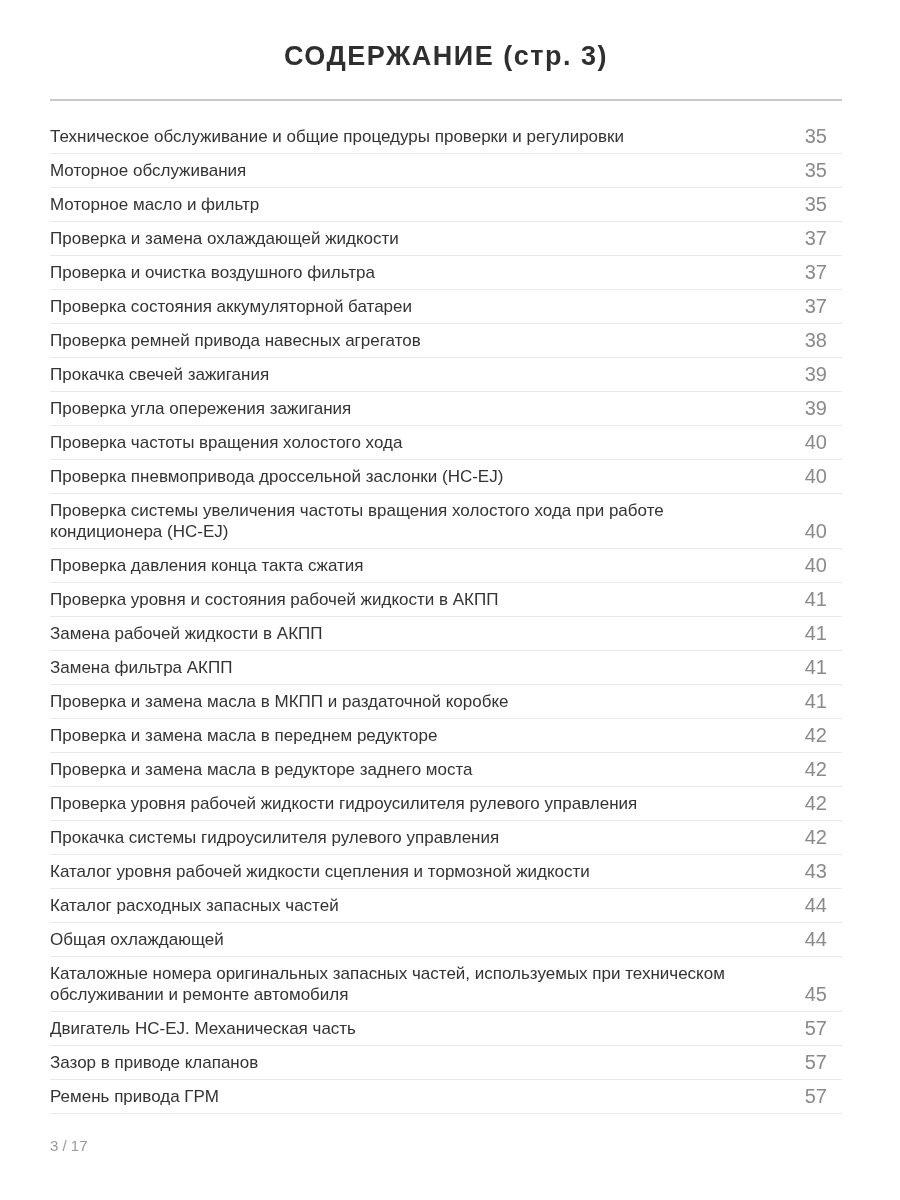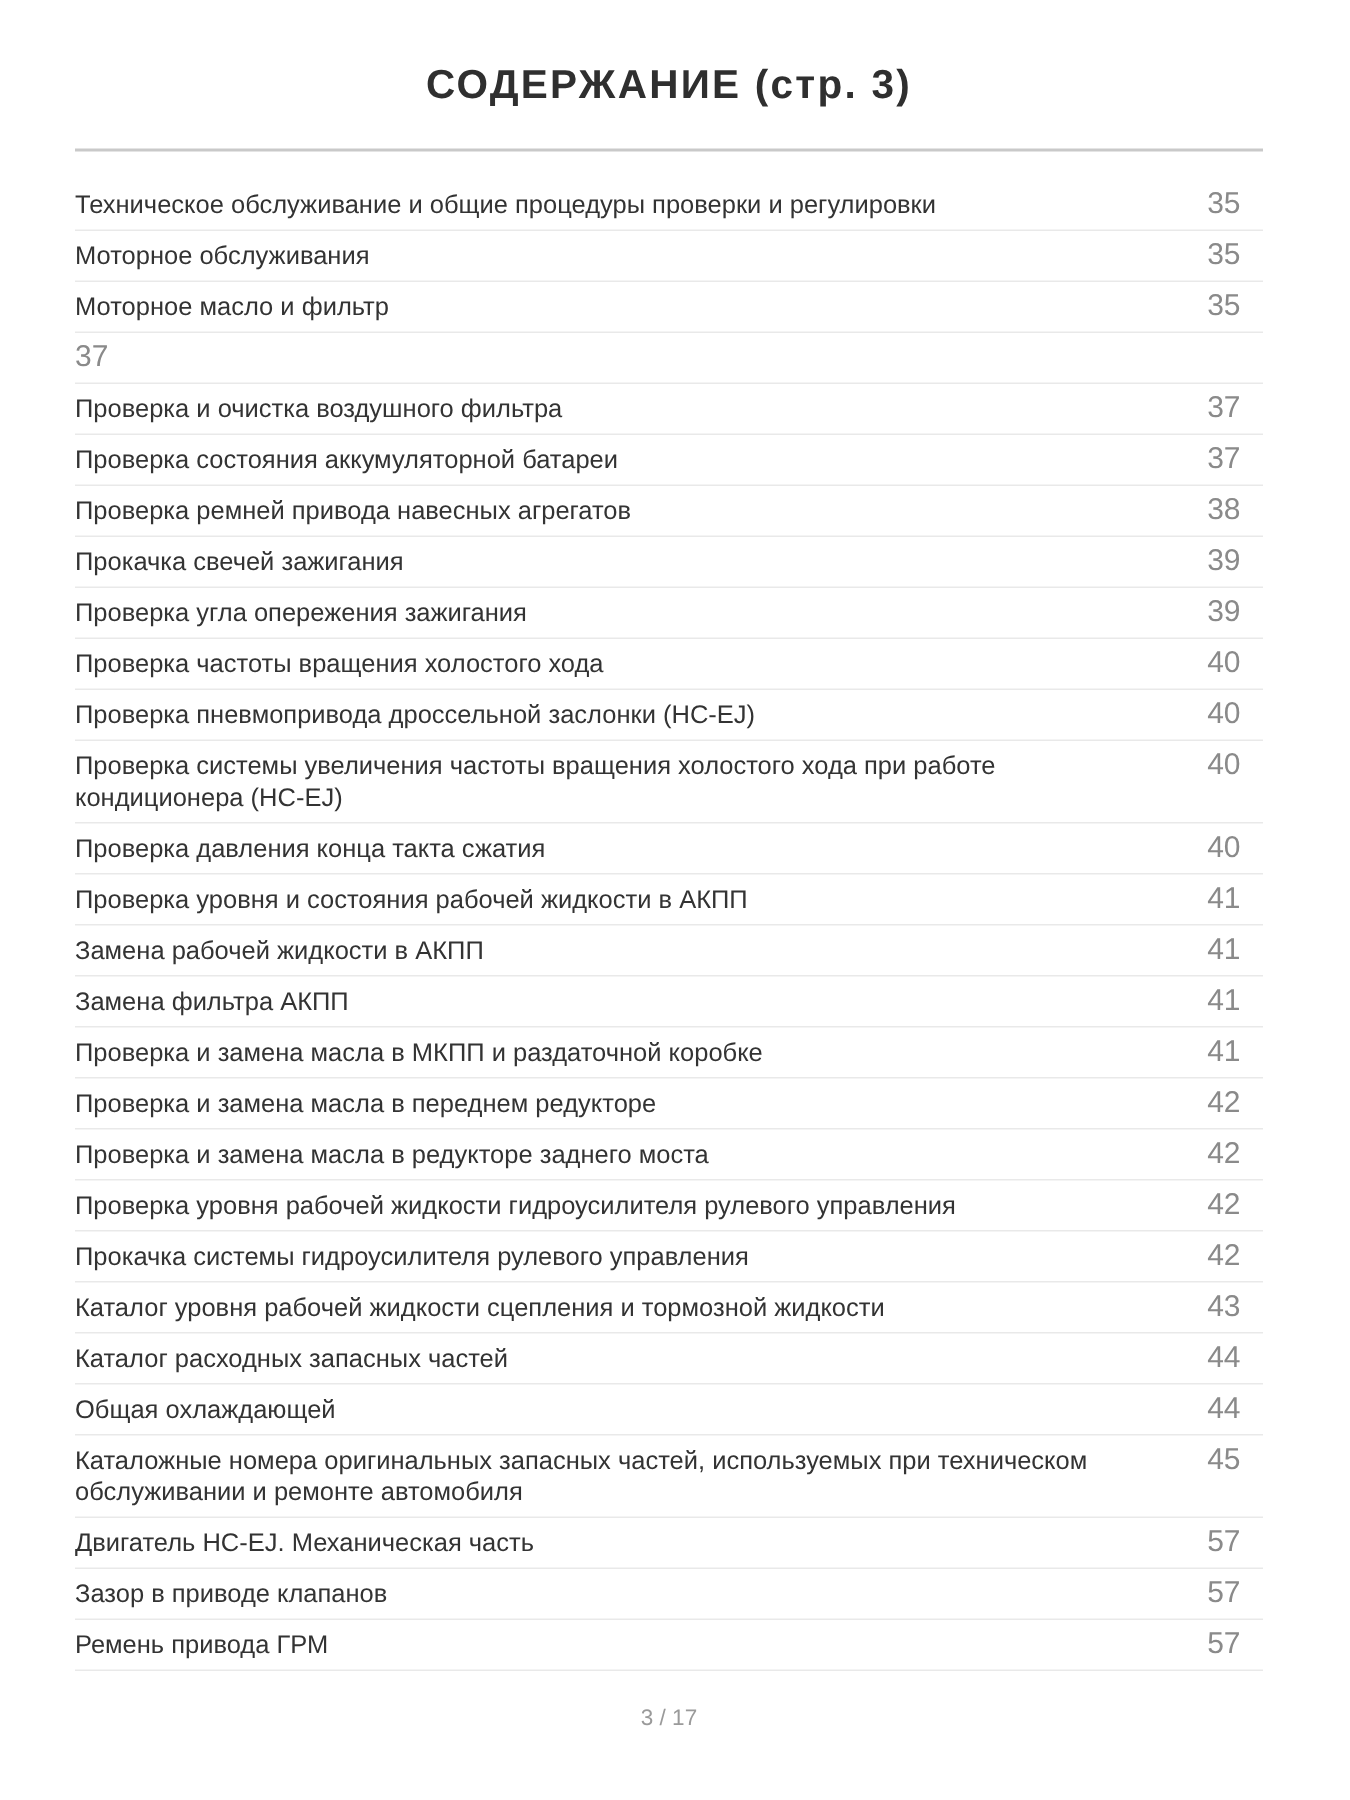--- a/index.html
+++ b/index.html
@@ -32,40 +32,40 @@
     height: 2px;
     background: #c9c9c9;
     margin-top: 27px;
   }
   .toc {
     margin-top: 19px;
   }
   .toc-row {
     display: flex;
     justify-content: space-between;
+    align-items: flex-end;
     padding: 6px 0;
     border-bottom: 1px solid #e9e9e9;
   }
   .toc-label {
     font-size: 17px;
     line-height: 21px;
     color: #333333;
     max-width: 710px;
   }
   .toc-page {
     font-size: 20px;
     line-height: 21px;
     color: #8a8a8a;
     padding-right: 15px;
     flex-shrink: 0;
     text-align: right;
   }
   .footer {
     margin-top: 23px;
-    text-align: center;
     font-size: 15px;
     line-height: 18px;
     color: #9a9a9a;
   }
 </style>
 </head>
 <body>
 
 <div class="content">
 
@@ -80,20 +80,21 @@
       </div>
       <div class="toc-row">
         <span class="toc-label">Моторное обслуживания</span>
         <span class="toc-page">35</span>
       </div>
       <div class="toc-row">
         <span class="toc-label">Моторное масло и фильтр</span>
         <span class="toc-page">35</span>
       </div>
       <div class="toc-row">
+        <span class="toc-label">Проверка и замена охлаждающей жидкости</span>
         <span class="toc-page">37</span>
       </div>
       <div class="toc-row">
         <span class="toc-label">Проверка и очистка воздушного фильтра</span>
         <span class="toc-page">37</span>
       </div>
       <div class="toc-row">
         <span class="toc-label">Проверка состояния аккумуляторной батареи</span>
         <span class="toc-page">37</span>
       </div>

